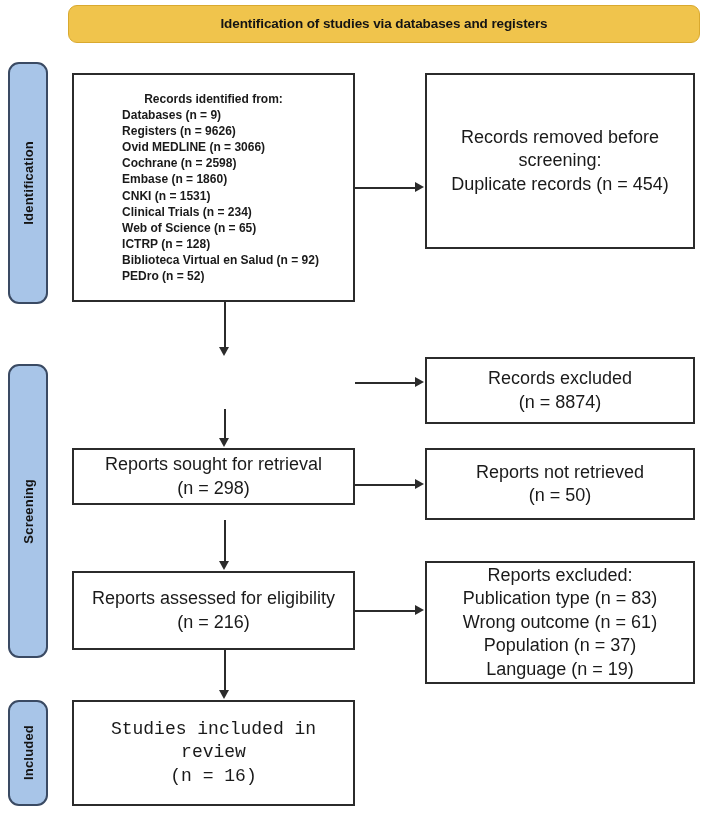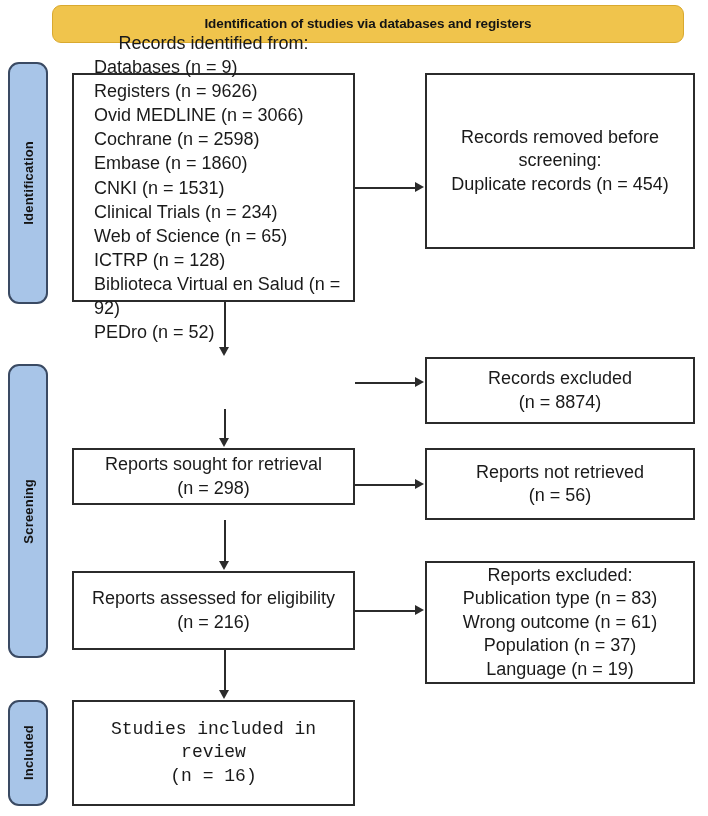--- a/index.html
+++ b/index.html
@@ -16,21 +16,21 @@
     position: relative;
     width: 708px;
     height: 816px;
     background: #ffffff;
     overflow: hidden;
   }
 
   
   .header-banner {
     position: absolute;
-    left: 52px;
+    left: 68px;
     top: 5px;
     width: 632px;
     height: 38px;
     background: #f0c44c;
     border: 1px solid #d9a92f;
     border-radius: 9px;
     display: flex;
     align-items: center;
     justify-content: center;
     box-sizing: border-box;
@@ -99,21 +99,22 @@
   
   #box-records-removed    { left: 425px; top: 73px;  width: 270px; height: 176px; }
   #box-records-excluded   { left: 425px; top: 357px; width: 270px; height: 67px;  }
   #box-reports-not-retr   { left: 425px; top: 448px; width: 270px; height: 72px;  }
   #box-reports-excluded   { left: 425px; top: 561px; width: 270px; height: 123px; }
 
   #box-records-identified .box-text {
     text-align: left;
     padding-left: 20px;
     line-height: 1.335;
-    font-size: 18px;
+    font-size: 12px;
+    font-weight: bold;
   }
   #box-records-identified .box-first-line {
     display: block;
     text-align: center;
     padding-right: 14px;
   }
 
   
   .conn-v {
     position: absolute;
@@ -211,21 +212,21 @@
 (n = 8874)</div>
   </div>
 
   <div class="flow-box" id="box-reports-sought">
     <div class="box-text">Reports sought for retrieval
 (n = 298)</div>
   </div>
 
   <div class="flow-box" id="box-reports-not-retr">
     <div class="box-text">Reports not retrieved
-(n = 56)</div>
+(n = 50)</div>
   </div>
 
   <div class="flow-box" id="box-reports-assessed">
     <div class="box-text">Reports assessed for eligibility
 (n = 216)</div>
   </div>
 
   <div class="flow-box" id="box-reports-excluded">
     <div class="box-text">Reports excluded:
 Publication type (n = 83)

